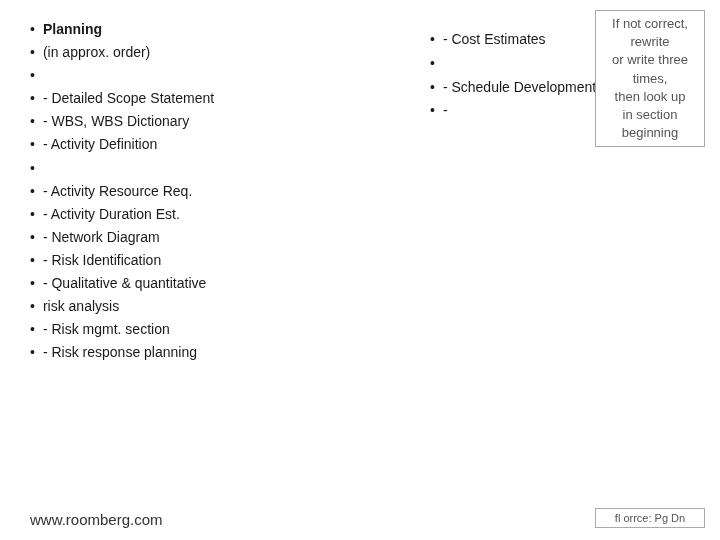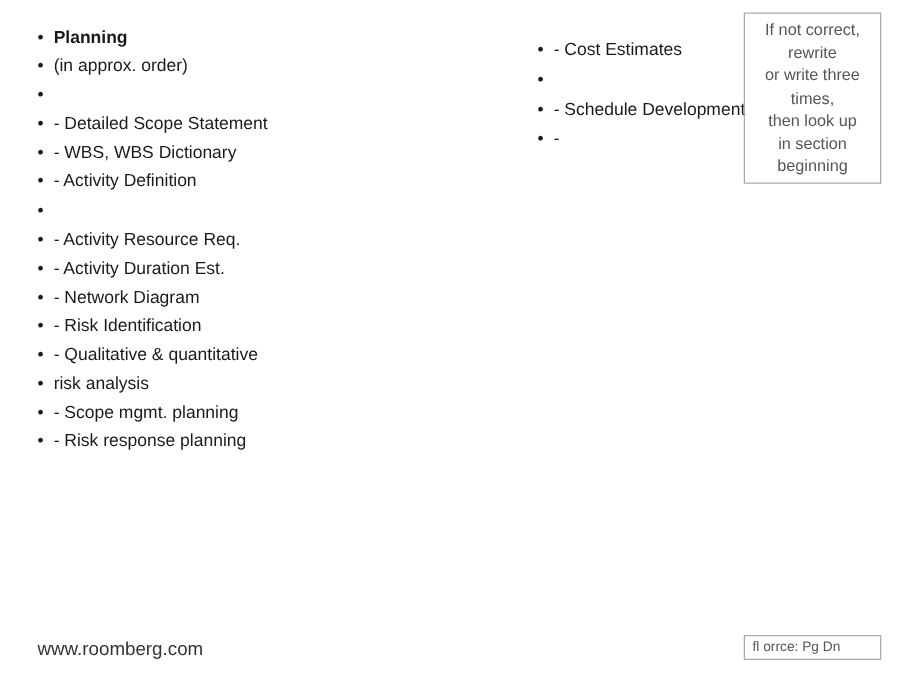--- a/index.html
+++ b/index.html
@@ -106,20 +106,21 @@
 
     .footer-right {
       position: absolute;
       bottom: 12px;
       right: 15px;
       width: 110px;
       border: 1px solid #aaa;
       padding: 3px 6px;
       font-size: 11px;
       color: #555;
+      text-align: center;
       margin-top: 16px;
     }
   </style>
 </head>
 <body>
 
 <div class="watermark-box">
   <span>If not correct, rewrite<br>or write three times,<br>then look up<br>in section beginning</span>
 </div>
 
@@ -171,21 +172,21 @@
         <li>
           <span class="bullet">•</span>
           <span class="text">- Qualitative &amp; quantitative</span>
         </li>
         <li>
           <span class="bullet">•</span>
           <span class="text">      risk analysis</span>
         </li>
         <li>
           <span class="bullet">•</span>
-          <span class="text">- Scope mgmt. planning</span>
+          <span class="text">- Risk mgmt. section</span>
         </li>
         <li>
           <span class="bullet">•</span>
           <span class="text">- Risk response planning</span>
         </li>
       </ul>
   </div>
   <div class="right-column">
     <ul class="right-list" id="right-list">
         <li>

